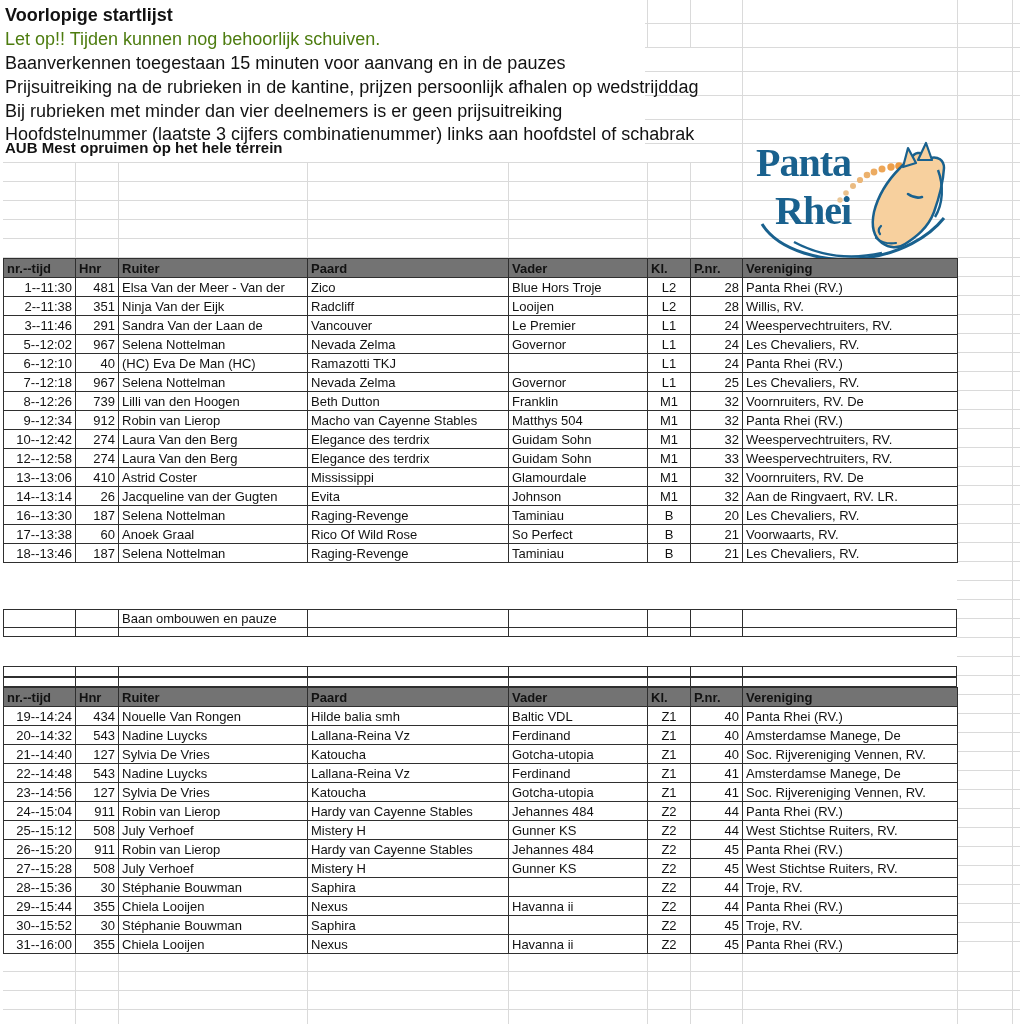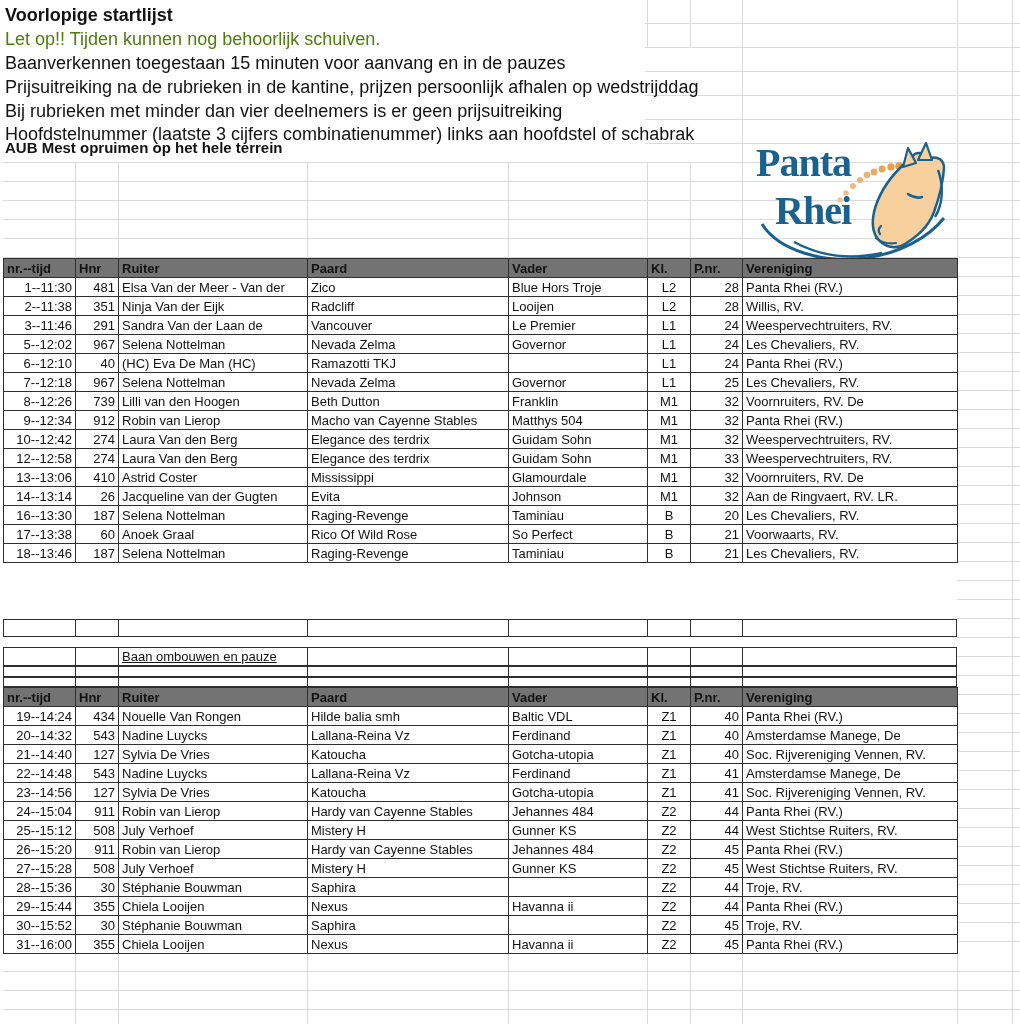--- a/index.html
+++ b/index.html
@@ -458,21 +458,21 @@
 <div class="gaprow" style="top: 619px; height: 18px;">
       <div class="gapcell" style="width: 72px;"></div>
       <div class="gapcell" style="width: 43px;"></div>
       <div class="gapcell" style="width: 189px;"></div>
       <div class="gapcell" style="width: 201px;"></div>
       <div class="gapcell" style="width: 139px;"></div>
       <div class="gapcell" style="width: 43px;"></div>
       <div class="gapcell" style="width: 52px;"></div>
       <div class="gapcell" style="width: 215px;"></div>
     </div>
-    <div class="gaprow" style="top: 647px; height: 19px; text-decoration: underline;">
+    <div class="gaprow" style="top: 609px; height: 19px;">
       <div class="gapcell" style="width: 72px;"></div>
       <div class="gapcell" style="width: 43px;"></div>
       <div class="gapcell" style="width: 189px;">Baan ombouwen en pauze</div>
       <div class="gapcell" style="width: 201px;"></div>
       <div class="gapcell" style="width: 139px;"></div>
       <div class="gapcell" style="width: 43px;"></div>
       <div class="gapcell" style="width: 52px;"></div>
       <div class="gapcell" style="width: 215px;"></div>
     </div>
     <div class="gaprow" style="top: 666px; height: 11px;">

